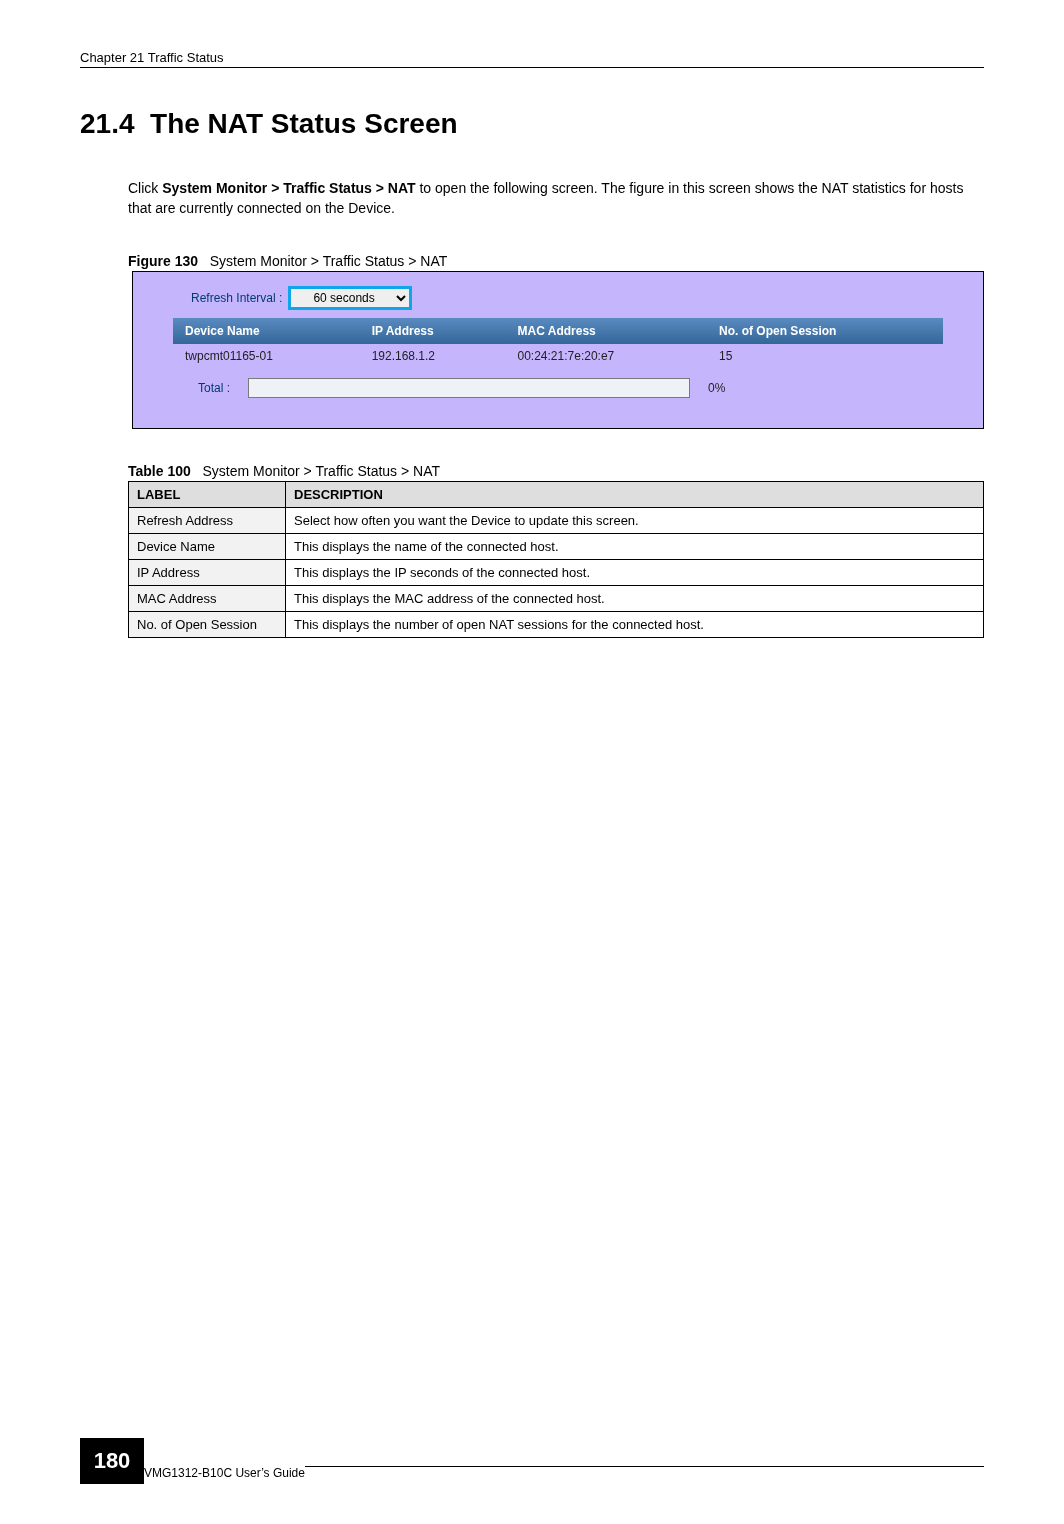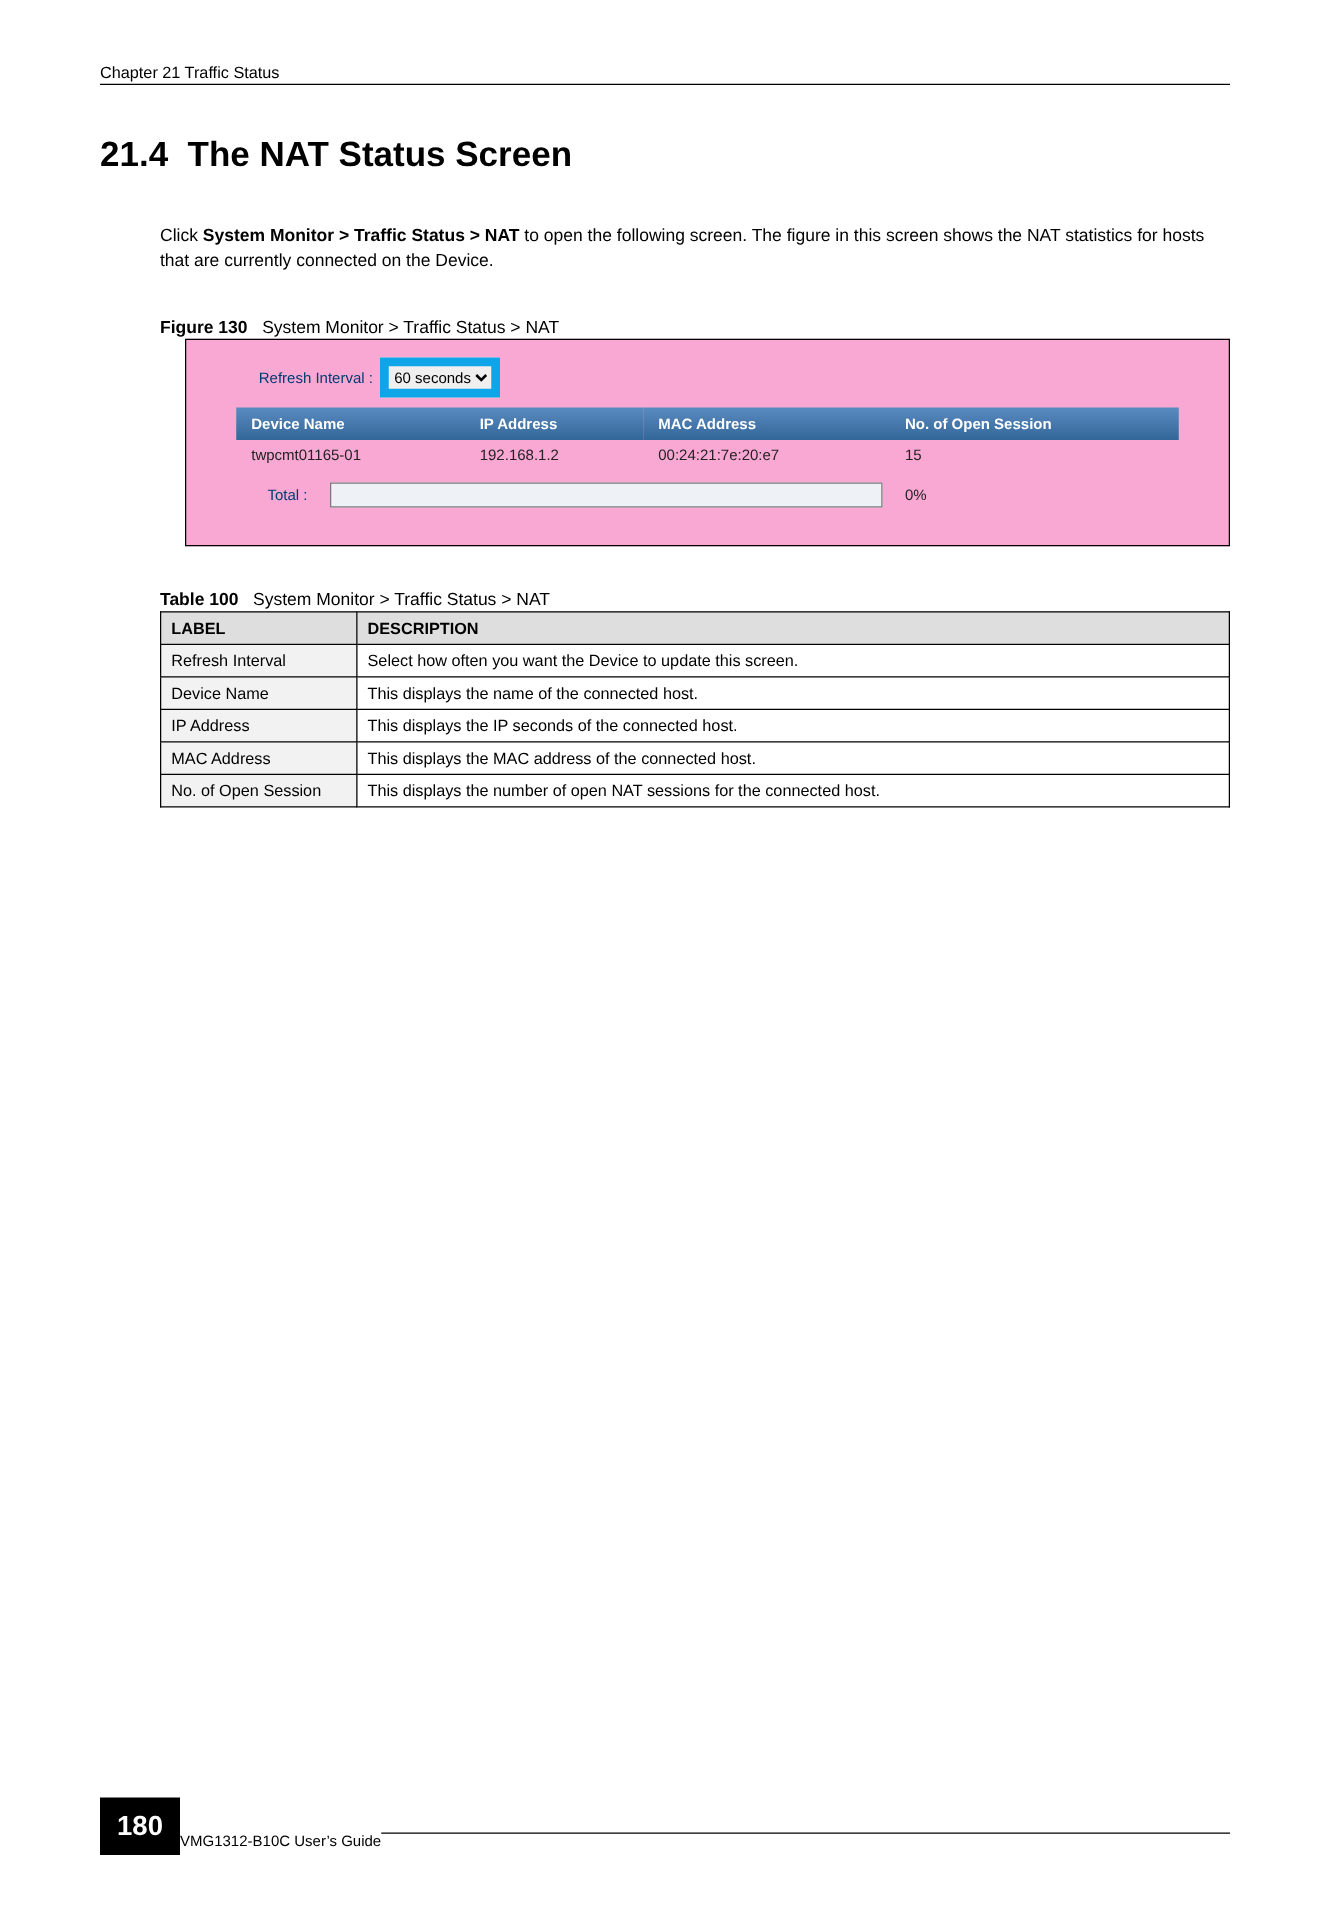--- a/index.html
+++ b/index.html
@@ -37,44 +37,44 @@
     margin-left: 48px;
     margin-bottom: 20px;
   }
   .figure-caption {
     font-size: 14px;
     margin-left: 48px;
     margin-bottom: 2px;
   }
   .bold { font-weight: bold; }
   .figure-box {
-    margin-left: 68px;
+    margin-left: 52px;
     border: 1px solid #000;
     padding: 14px 40px 30px 40px;
-    background: #f9a8d4;
+    background: #c4b5fd;
     margin-bottom: 24px;
   }
   .refresh-row {
     display: flex;
     align-items: center;
     gap: 6px;
     margin-left: 18px;
     margin-bottom: 8px;
   }
   .refresh-label {
     font-family: Tahoma, sans-serif;
     color: #003b6f;
     font-size: 12px;
   }
   .refresh-select {
     font-family: Arial, sans-serif;
     font-size: 12px;
     background: #efefef;
-    border: 7px solid #0ea5e9;
-    padding: 1px 0;
+    border: 3px solid #0ea5e9;
+    padding: 1px 18px;
   }
   .fig-table {
     width: 100%;
     border-collapse: collapse;
     font-family: Tahoma, Arial, sans-serif;
     font-size: 12px;
   }
   .fig-table th {
     background: linear-gradient(#5a8bc0, #336699);
     color: #fff;
@@ -233,21 +233,21 @@
 
   <table class="doc-table">
     <thead>
       <tr>
         <th>LABEL</th>
         <th>DESCRIPTION</th>
       </tr>
     </thead>
     <tbody>
       <tr>
-        <td class="label-cell">Refresh Interval</td>
+        <td class="label-cell">Refresh Address</td>
         <td>Select how often you want the Device to update this screen.</td>
       </tr>
       <tr>
         <td class="label-cell">Device Name</td>
         <td>This displays the name of the connected host.</td>
       </tr>
       <tr>
         <td class="label-cell">IP Address</td>
         <td>This displays the IP seconds of the connected host.</td>
       </tr>

